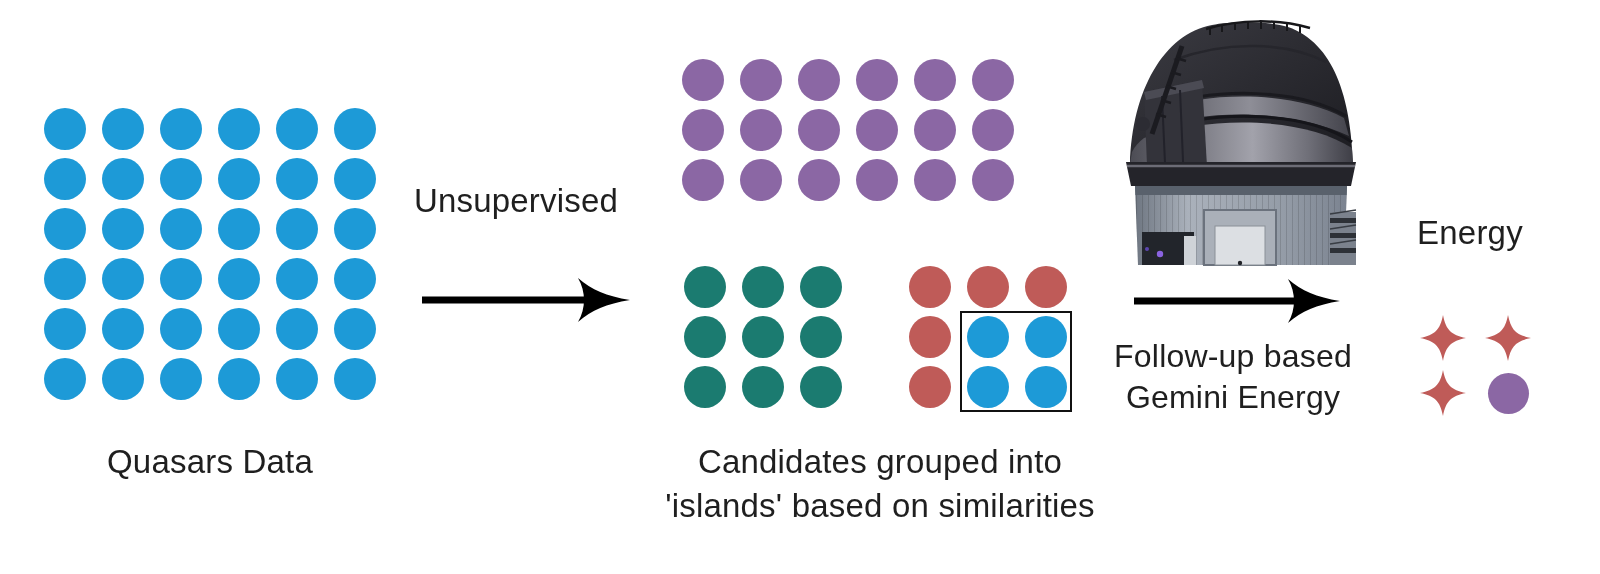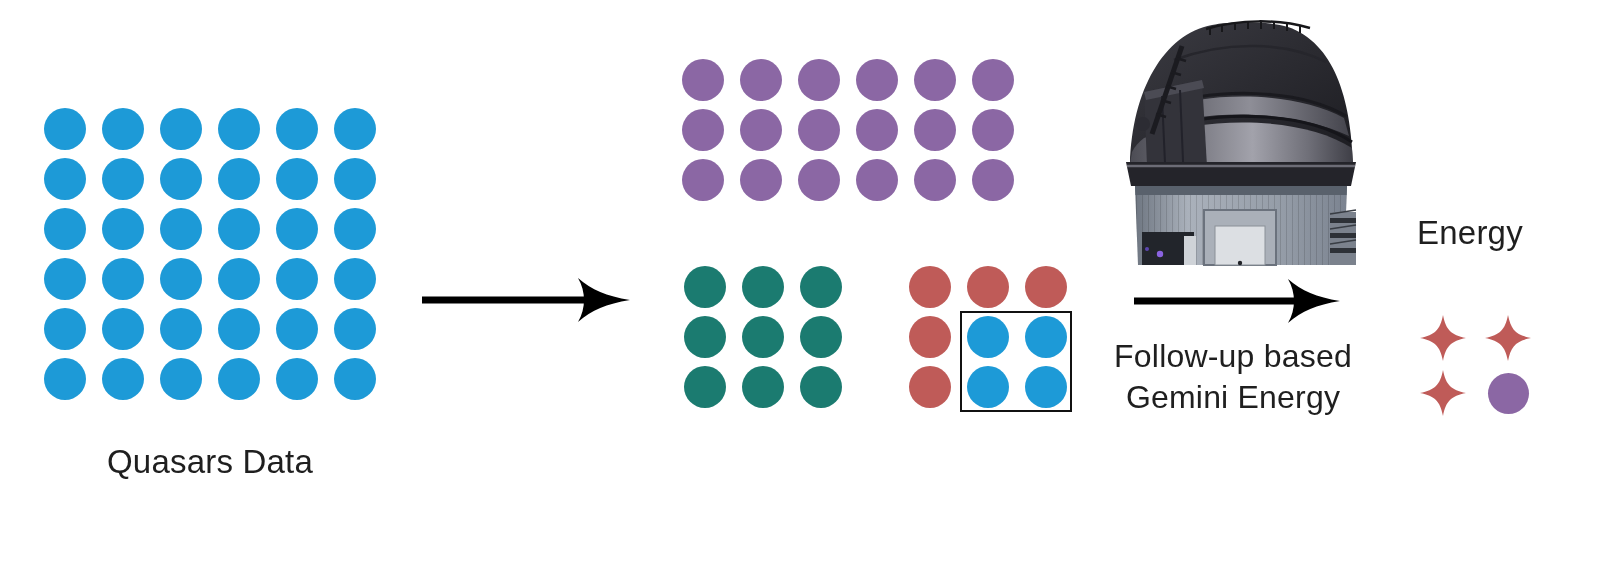--- a/index.html
+++ b/index.html
@@ -79,20 +79,21 @@
       <span class="dot" style="background: rgb(29, 154, 215);"></span>
       <span class="dot" style="background: rgb(29, 154, 215);"></span>
       <span class="dot" style="background: rgb(29, 154, 215);"></span>
       <span class="dot" style="background: rgb(29, 154, 215);"></span>
     </div>
   <div id="survey-caption" class="caption caption-lg">
     <div>Quasars Data</div>
   </div>
 
   <div id="algorithm-label" class="caption arrow-label">
+    <div>Unsupervised</div>
   </div>
   <svg id="arrow1" class="flow-arrow" width="225" height="48" viewBox="0 0 225 48">
     <line x1="12" y1="24" x2="188" y2="24" stroke="var(--arrow,#000)" stroke-width="7"></line>
     <path d="M 168 2 C 182 14 196 20 220 24 C 196 28 182 34 168 46 C 176 32 176 16 168 2 Z" fill="var(--arrow,#000)"></path>
   </svg>
 
   <div id="purple-grid" class="dot-grid" style="grid-template-columns: repeat(6, var(--dot));">
       <span class="dot" style="background: rgb(139, 103, 164);"></span>
       <span class="dot" style="background: rgb(139, 103, 164);"></span>
       <span class="dot" style="background: rgb(139, 103, 164);"></span>
@@ -128,20 +129,24 @@
       <span class="dot" style="background: rgb(191, 91, 88);"></span>
       <span class="dot" style="background: rgb(191, 91, 88);"></span>
       <span class="dot" style="background: rgb(191, 91, 88);"></span>
       <span class="dot" style="background: rgb(29, 154, 215);"></span>
       <span class="dot" style="background: rgb(29, 154, 215);"></span>
       <span class="dot" style="background: rgb(191, 91, 88);"></span>
       <span class="dot" style="background: rgb(29, 154, 215);"></span>
       <span class="dot" style="background: rgb(29, 154, 215);"></span>
     </div>
   <div id="highlight-box"></div>
+  <div id="islands-caption" class="caption caption-lg">
+    <div>Candidates grouped into</div>
+    <div>'islands' based on similarities</div>
+  </div>
 
   <svg id="telescope" width="245" height="255" viewBox="0 0 245 255">
     <defs>
       <linearGradient id="domeG" x1="0" y1="0" x2="1" y2="1">
         <stop offset="0" stop-color="#3b3b42"></stop>
         <stop offset="0.5" stop-color="#2b2b31"></stop>
         <stop offset="1" stop-color="#1c1c21"></stop>
       </linearGradient>
       <linearGradient id="bandG" x1="0" y1="0" x2="1" y2="0">
         <stop offset="0" stop-color="#4c4c54"></stop>

